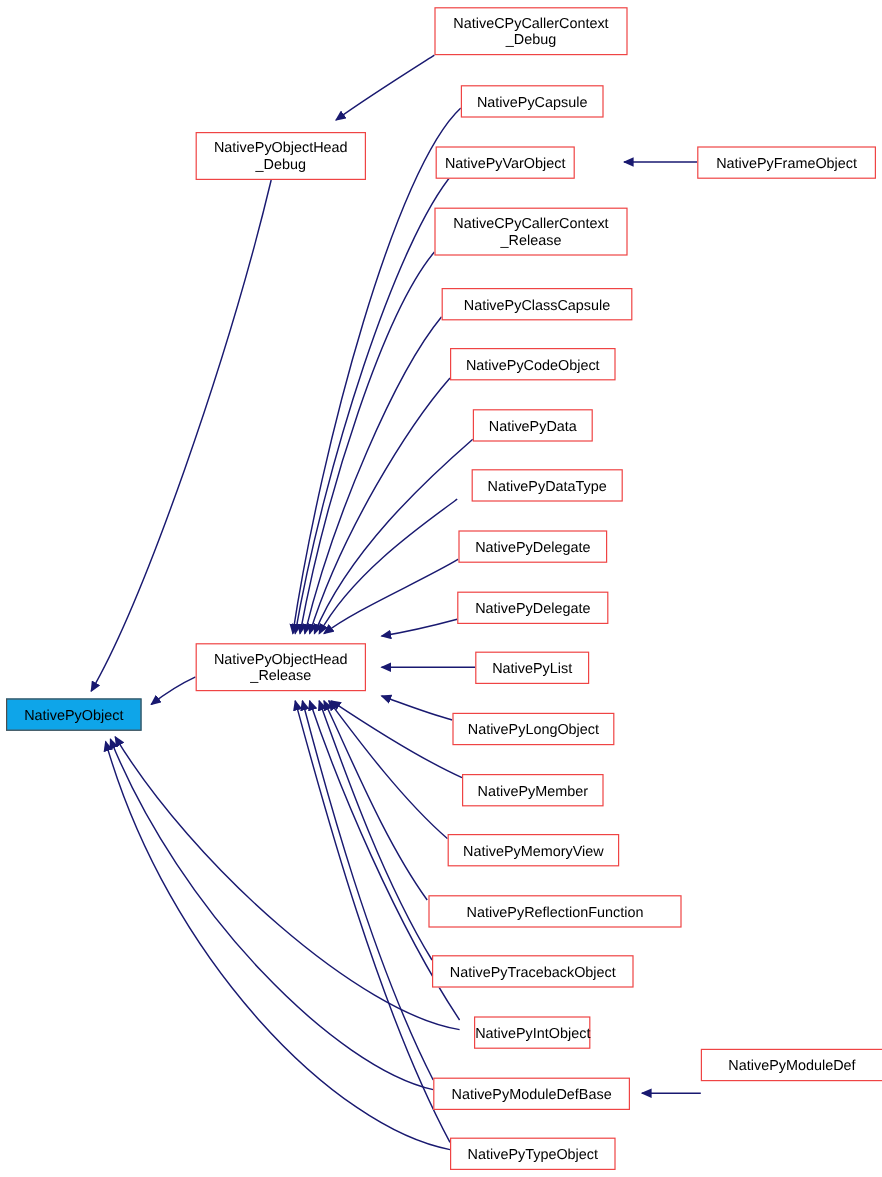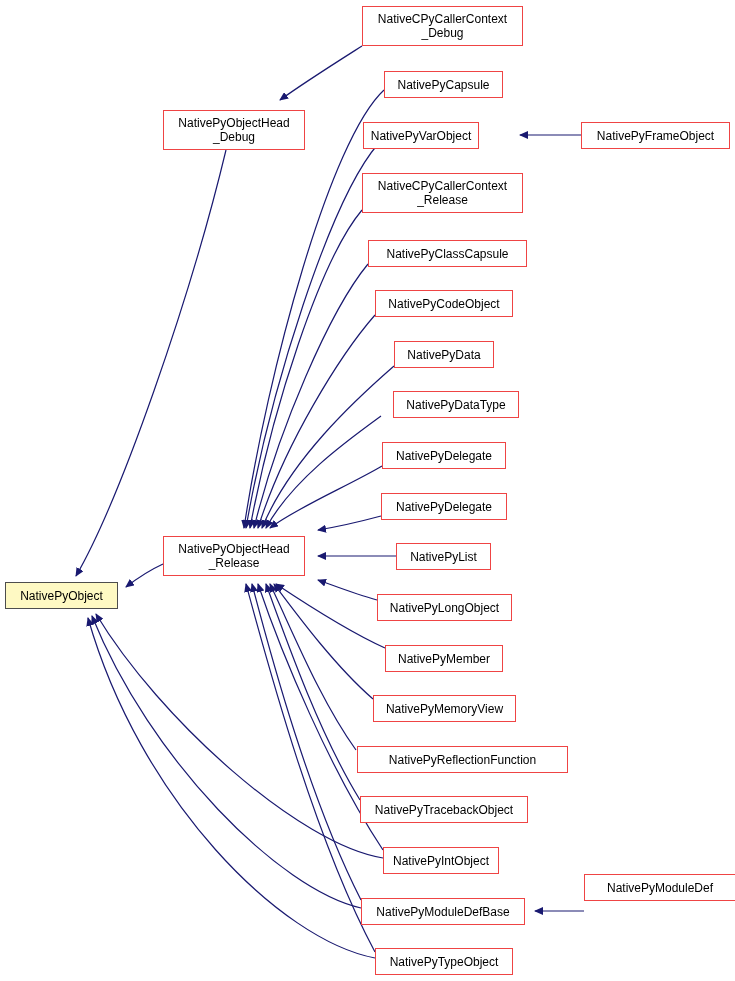--- a/index.html
+++ b/index.html
@@ -33,21 +33,21 @@
     line-height: 14px;
     display: flex;
     align-items: center;
     justify-content: center;
     text-align: center;
     white-space: pre-line;
     letter-spacing: 0px;
     z-index: 5;
   }
   .node.root {
-    background: #fef9c3;
+    background: #0ea5e9;
     border-color: #4d4d4d;
   }
   .node .lbl {
     display: block;
     width: 100%;
   }
 </style>
 </head>
 <body>
 
@@ -106,20 +106,20 @@
       <div class="node" style="left: 394px; top: 341px; width: 100px; height: 27px;"><span class="lbl">NativePyData</span></div>
       <div class="node" style="left: 381px; top: 391px; width: 126px; height: 27px; margin-left: 12px;"><span class="lbl">NativePyDataType</span></div>
       <div class="node" style="left: 382px; top: 442px; width: 124px; height: 27px;"><span class="lbl">NativePyDelegate</span></div>
       <div class="node" style="left: 381px; top: 493px; width: 126px; height: 27px;"><span class="lbl">NativePyDelegate</span></div>
       <div class="node" style="left: 396px; top: 543px; width: 95px; height: 27px;"><span class="lbl">NativePyList</span></div>
       <div class="node" style="left: 377px; top: 594px; width: 135px; height: 27px;"><span class="lbl">NativePyLongObject</span></div>
       <div class="node" style="left: 385px; top: 645px; width: 118px; height: 27px;"><span class="lbl">NativePyMember</span></div>
       <div class="node" style="left: 373px; top: 695px; width: 143px; height: 27px;"><span class="lbl">NativePyMemoryView</span></div>
       <div class="node" style="left: 357px; top: 746px; width: 211px; height: 27px;"><span class="lbl">NativePyReflectionFunction</span></div>
       <div class="node" style="left: 360px; top: 796px; width: 168px; height: 27px;"><span class="lbl">NativePyTracebackObject</span></div>
-      <div class="node" style="left: 383px; top: 847px; width: 116px; height: 27px;"><span class="lbl">NativePyIntObject</span></div>
+      <div class="node" style="left: 395px; top: 847px; width: 97px; height: 27px;"><span class="lbl">NativePyIntObject</span></div>
       <div class="node" style="left: 361px; top: 898px; width: 164px; height: 27px;"><span class="lbl">NativePyModuleDefBase</span></div>
       <div class="node" style="left: 375px; top: 948px; width: 138px; height: 27px;"><span class="lbl">NativePyTypeObject</span></div>
       <div class="node" style="left: 581px; top: 122px; width: 149px; height: 27px;"><span class="lbl">NativePyFrameObject</span></div>
       <div class="node" style="left: 584px; top: 874px; width: 152px; height: 27px;"><span class="lbl">NativePyModuleDef</span></div>
     </div>
 
 </div>
 
 </body></html>

